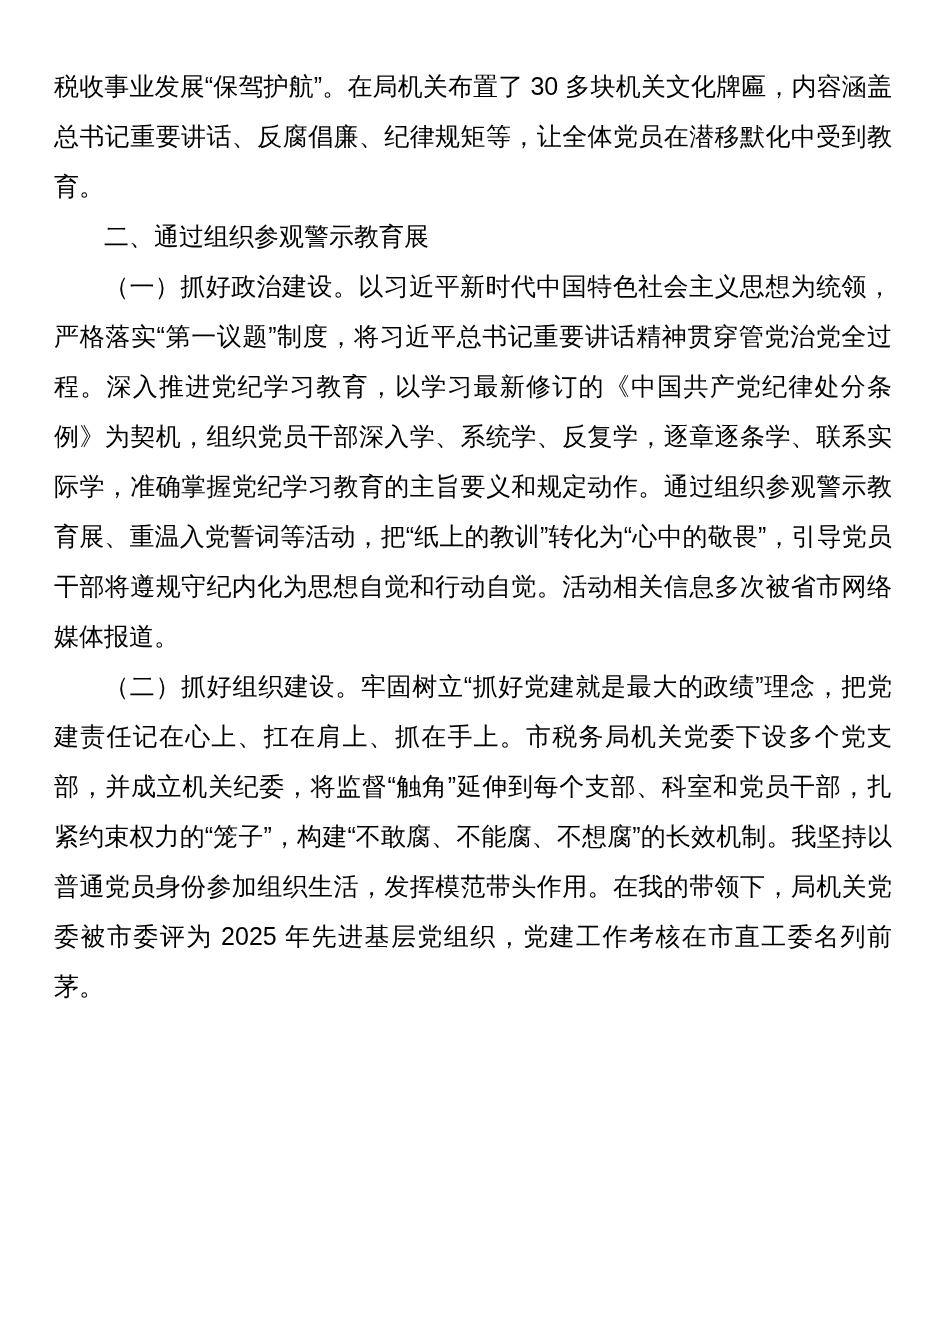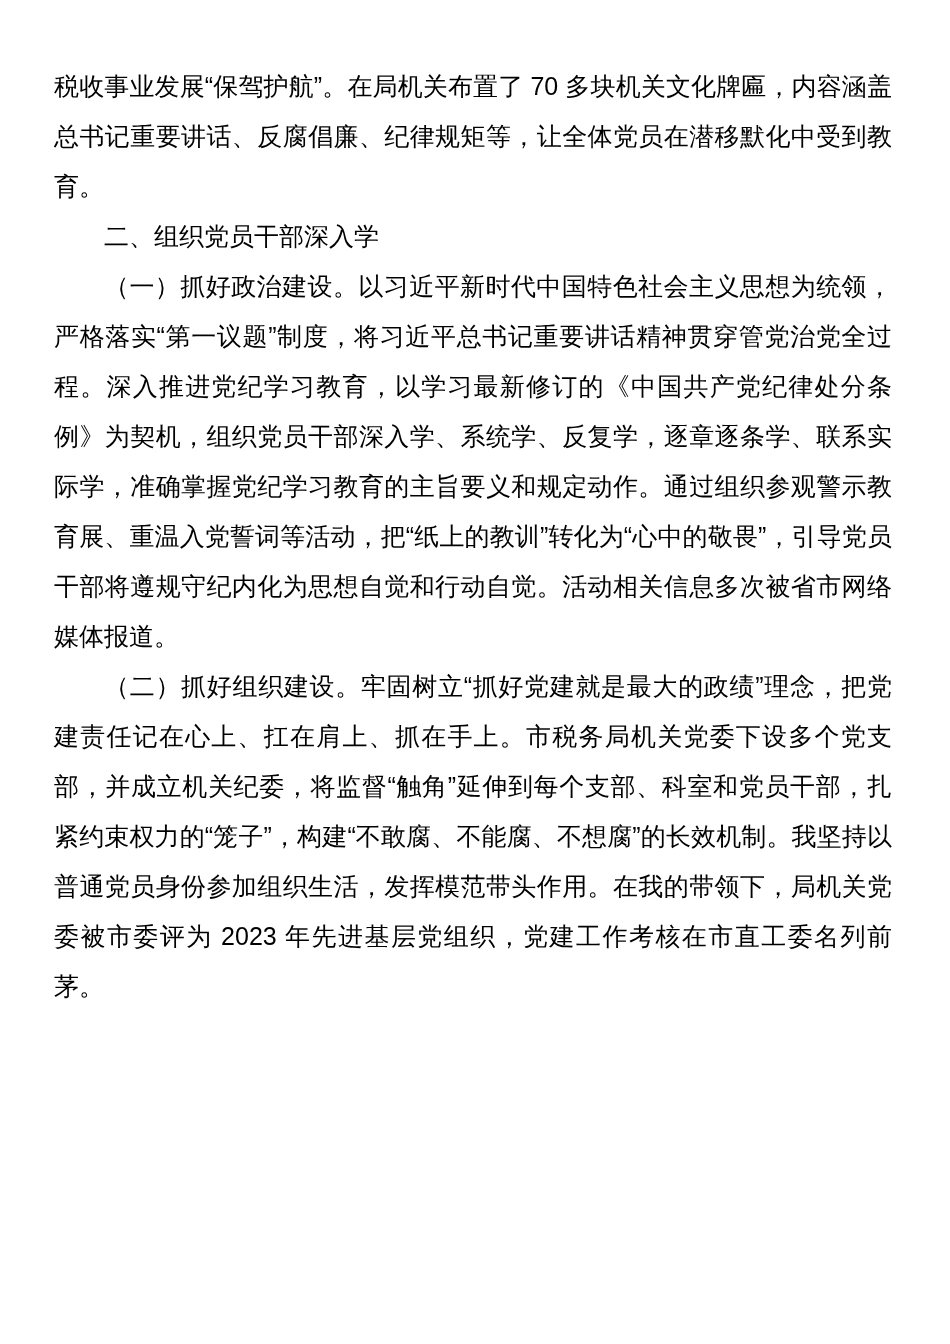--- a/index.html
+++ b/index.html
@@ -33,18 +33,18 @@
   }
   .doc-content p.indent {
     text-indent: 2em;
   }
 </style>
 </head>
 <body>
 
 <div class="page">
   <div class="doc-content">
-    <p>税收事业发展“保驾护航”。在局机关布置了 70 多块机关文化牌匾，内容涵盖总书记重要讲话、反腐倡廉、纪律规矩等，让全体党员在潜移默化中受到教育。</p>
-    <p class="indent">二、组织党员干部深入学</p>
+    <p>税收事业发展“保驾护航”。在局机关布置了 30 多块机关文化牌匾，内容涵盖总书记重要讲话、反腐倡廉、纪律规矩等，让全体党员在潜移默化中受到教育。</p>
+    <p class="indent">二、通过组织参观警示教育展</p>
     <p class="indent">（一）抓好政治建设。以习近平新时代中国特色社会主义思想为统领，严格落实“第一议题”制度，将习近平总书记重要讲话精神贯穿管党治党全过程。深入推进党纪学习教育，以学习最新修订的《中国共产党纪律处分条例》为契机，组织党员干部深入学、系统学、反复学，逐章逐条学、联系实际学，准确掌握党纪学习教育的主旨要义和规定动作。通过组织参观警示教育展、重温入党誓词等活动，把“纸上的教训”转化为“心中的敬畏”，引导党员干部将遵规守纪内化为思想自觉和行动自觉。活动相关信息多次被省市网络媒体报道。</p>
-    <p class="indent">（二）抓好组织建设。牢固树立“抓好党建就是最大的政绩”理念，把党建责任记在心上、扛在肩上、抓在手上。市税务局机关党委下设多个党支部，并成立机关纪委，将监督“触角”延伸到每个支部、科室和党员干部，扎紧约束权力的“笼子”，构建“不敢腐、不能腐、不想腐”的长效机制。我坚持以普通党员身份参加组织生活，发挥模范带头作用。在我的带领下，局机关党委被市委评为 2023 年先进基层党组织，党建工作考核在市直工委名列前茅。</p>
+    <p class="indent">（二）抓好组织建设。牢固树立“抓好党建就是最大的政绩”理念，把党建责任记在心上、扛在肩上、抓在手上。市税务局机关党委下设多个党支部，并成立机关纪委，将监督“触角”延伸到每个支部、科室和党员干部，扎紧约束权力的“笼子”，构建“不敢腐、不能腐、不想腐”的长效机制。我坚持以普通党员身份参加组织生活，发挥模范带头作用。在我的带领下，局机关党委被市委评为 2025 年先进基层党组织，党建工作考核在市直工委名列前茅。</p>
   </div>
 </div>
 
 </body></html>

